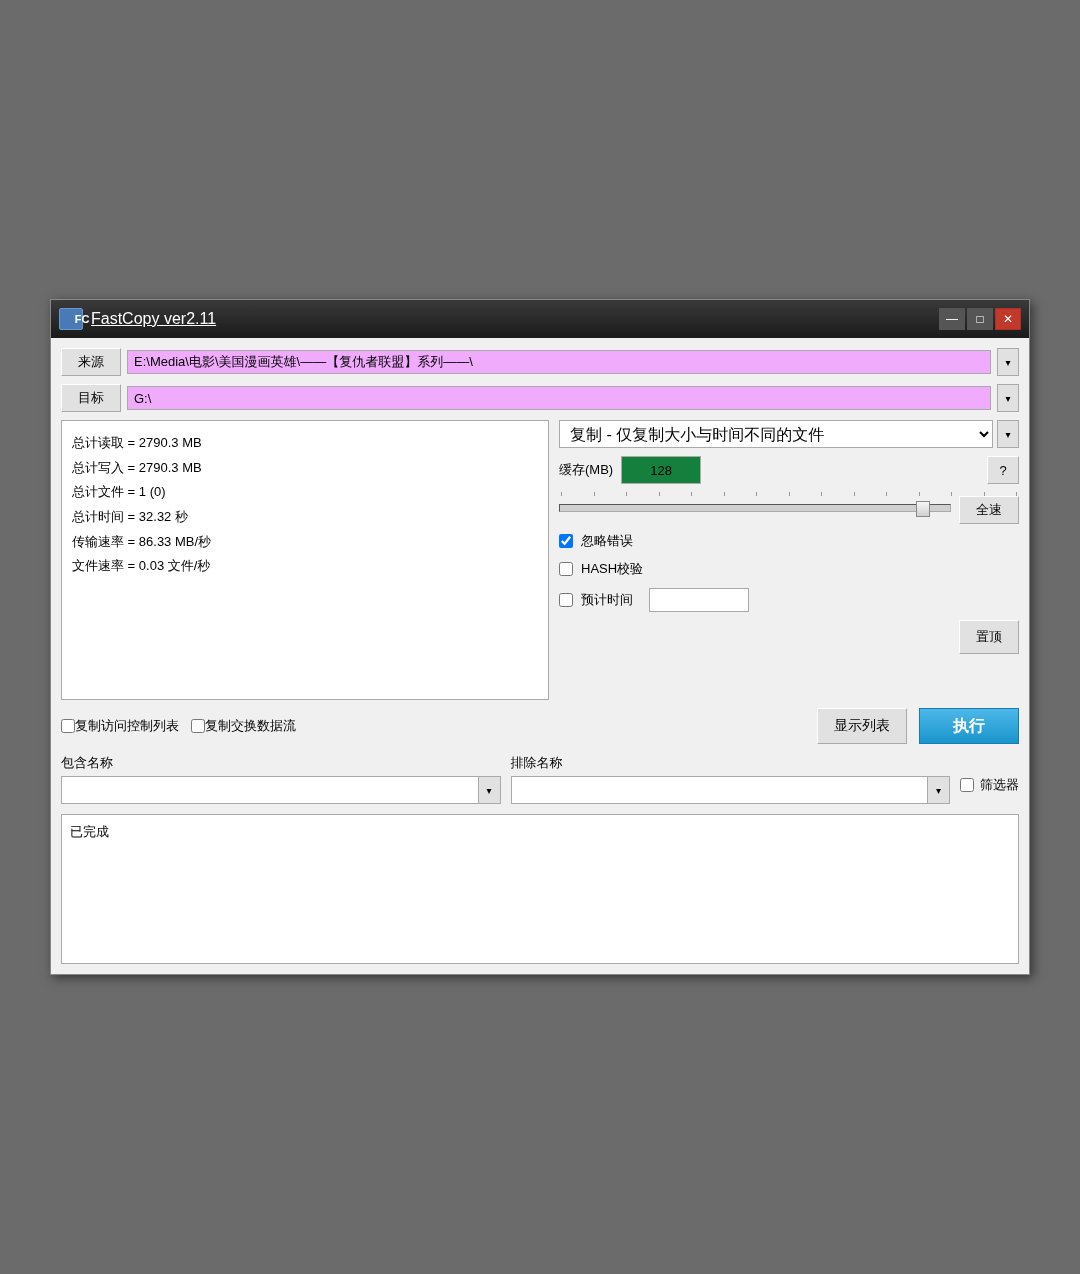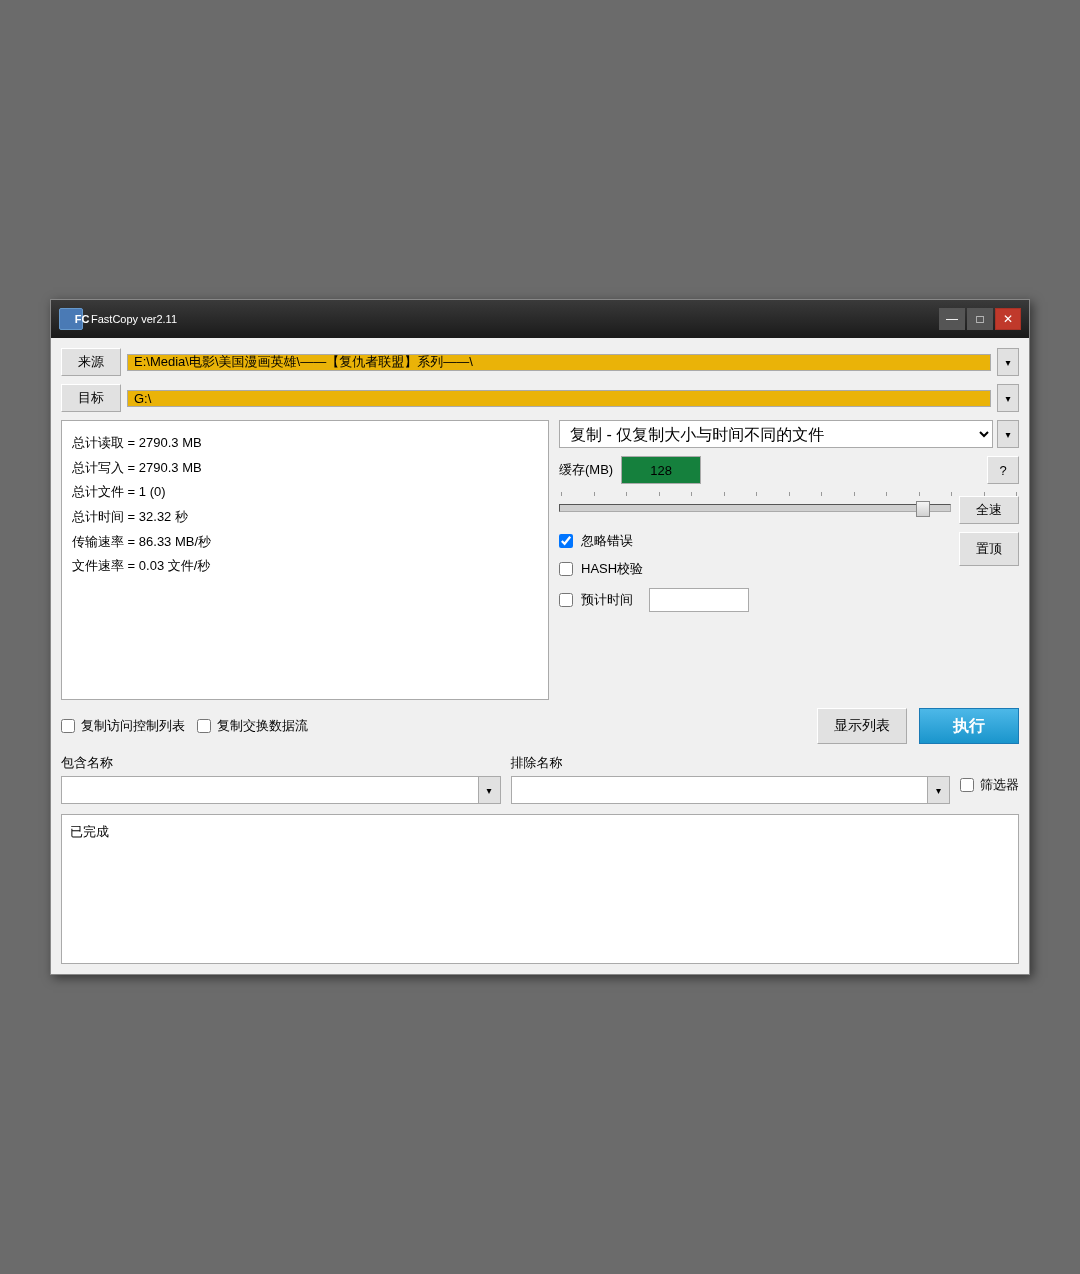--- a/index.html
+++ b/index.html
@@ -45,22 +45,23 @@
       align-items: center;
       justify-content: center;
       font-size: 11px;
       font-weight: bold;
       color: white;
       border-radius: 2px;
       padding-left: 22px;
     }
 
     .title-text {
-      font-size: 11px;
+      font-size: 16px;
       color: white;
+      text-decoration: underline;
     }
 
     .title-controls {
       display: flex;
       gap: 2px;
     }
 
     .title-btn {
       width: 26px;
       height: 22px;
@@ -113,23 +114,23 @@
       border: 1px solid #aaa;
       border-top-color: #fff;
       border-left-color: #fff;
       font-size: 13px;
       cursor: pointer;
       padding: 0 8px;
     }
 
     .path-input {
       flex: 1;
-      height: 17px;
-      border: 1px solid #aaa;
-      background: #eab308;
+      height: 24px;
+      border: 1px solid #aaa;
+      background: #f0abfc;
       padding: 0 6px;
       font-size: 13px;
     }
 
     .dropdown-btn {
       width: 22px;
       height: 28px;
       background: #e1e1e1;
       border: 1px solid #aaa;
       cursor: pointer;
@@ -286,21 +287,20 @@
       display: flex;
       align-items: center;
       gap: 12px;
       margin-bottom: 10px;
       flex-wrap: wrap;
     }
 
     .checkbox-row-inline {
       display: flex;
       align-items: center;
-      gap: 6px;
       font-size: 13px;
     }
 
     .show-list-btn {
       height: 36px;
       background: #e1e1e1;
       border: 1px solid #aaa;
       border-top-color: #fff;
       border-left-color: #fff;
       font-size: 14px;
@@ -482,21 +482,21 @@
             <div class="tick-mark"></div>
           </div>
           <div class="slider-row">
             <div class="slider-track" style="flex:1; position:relative;">
               <div class="slider-thumb"></div>
             </div>
             <button class="full-speed-btn">全速</button>
           </div>
         </div>
 
-        <div style="display:flex; align-items:flex-start; gap:8px;">
+        <div style="display:flex; align-items:flex-start; gap:8px;flex-direction:column;">
           <div class="checkbox-group">
             <div class="checkbox-row">
               <input type="checkbox" checked="" id="cb_ignore" style="">
               <label class="checkbox-label" for="cb_ignore">忽略错误</label>
             </div>
             <div class="checkbox-row">
               <input type="checkbox" id="cb_hash" style="">
               <label class="checkbox-label" for="cb_hash">HASH校验</label>
             </div>
             <div class="checkbox-row">

